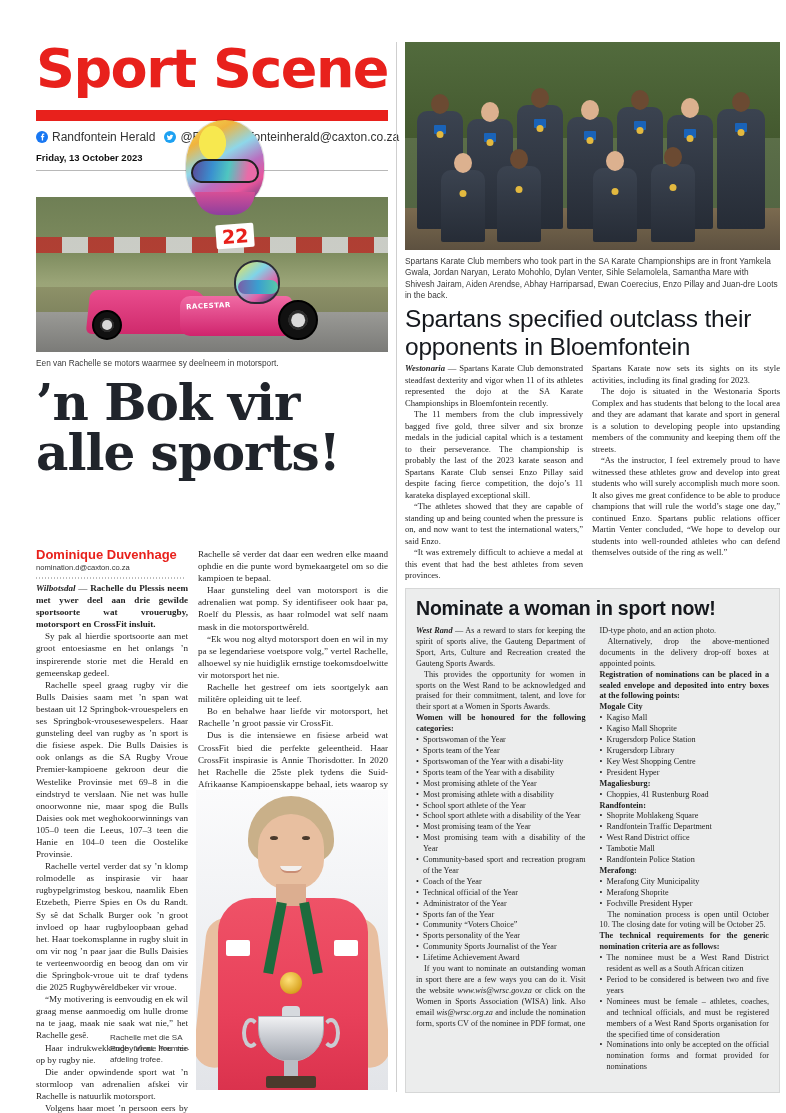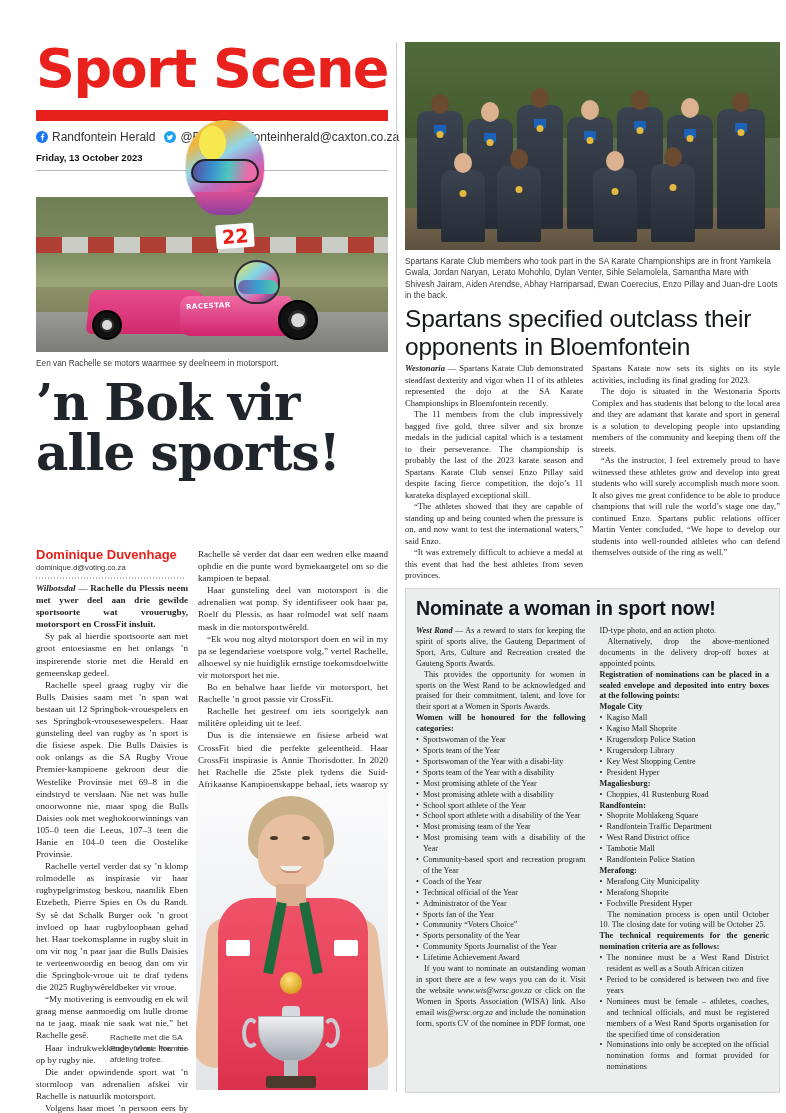--- a/index.html
+++ b/index.html
@@ -382,40 +382,40 @@
     <div class="visor"></div>
     <div class="chin"></div>
   </div>
 
   <div class="kart-caption cap">Een van Rachelle se motors waarmee sy deelneem in motorsport.</div>
 
   <h2 class="lead-headline">’n Bok vir alle sports!</h2>
 
   <div class="byline">
     <div class="byline-name">Dominique Duvenhage</div>
-    <div class="byline-mail">dominique.d@voting.co.za</div>
+    <div class="byline-mail">nomination.d@caxton.co.za</div>
     <div class="byline-dots"></div>
   </div>
 
   <div class="art-col l-col1">
       <p class="first"><span class="place">Wilbotsdal</span> — <b>Rachelle du Plessis neem met ywer deel aan drie gewilde sportsoorte wat vrouerugby, motorsport en CrossFit insluit.</b></p>
       <p class="">Sy pak al hierdie sportsoorte aan met groot entoesiasme en het onlangs ’n inspirerende storie met die Herald en gemeenskap gedeel.</p>
       <p class="">Rachelle speel graag rugby vir die Bulls Daisies saam met ’n span wat bestaan uit 12 Springbok-vrouespelers en ses Springbok-vrousesewespelers. Haar gunsteling deel van rugby as ’n sport is die fisiese aspek. Die Bulls Daisies is ook onlangs as die SA Rugby Vroue Premier-kampioene gekroon deur die Westelike Provinsie met 69–8 in die eindstryd te verslaan. Nie net was hulle onoorwonne nie, maar spog die Bulls Daisies ook met weghokoorwinnings van 105–0 teen die Leeus, 107–3 teen die Hanie en 104–0 teen die Oostelike Provinsie.</p>
       <p class="">Rachelle vertel verder dat sy ’n klomp rolmodelle as inspirasie vir haar rugbypelgrimstog beskou, naamlik Eben Etzebeth, Pierre Spies en Os du Randt. Sy sê dat Schalk Burger ook ’n groot invloed op haar rugbyloopbaan gehad het. Haar toekomsplanne in rugby sluit in om vir nog ’n paar jaar die Bulls Daisies te verteenwoordig en beoog dan om vir die Springbok-vroue uit te draf tydens die 2025 Rugbywêreldbeker vir vroue.</p>
       <p class="">“My motivering is eenvoudig en ek wil graag mense aanmoedig om hulle drome na te jaag, maak nie saak wat nie,” het Rachelle gesê.</p>
       <p class="">Haar indrukwekkende talent hou nie op by rugby nie.</p>
       <p class="">Die ander opwindende sport wat ’n stormloop van adrenalien afskei vir Rachelle is natuurlik motorsport.</p>
       <p class="">Volgens haar moet ’n persoon eers by ’n klub aansluit voordat jy aan groot wedrenne kan deelneem. Daarna moet die renjaer ’n lisensie uitneem.</p>
     </div>
   <div class="art-col l-col2">
       <p class="first">Rachelle sê verder dat daar een wedren elke maand ophdie en die punte word bymekaargetel om so die kampioen te bepaal.</p>
       <p class="">Haar gunsteling deel van motorsport is die adrenalien wat pomp. Sy identifiseer ook haar pa, Roelf du Plessis, as haar rolmodel wat self naam mask in die motorsportwêreld.</p>
       <p class="">“Ek wou nog altyd motorsport doen en wil in my pa se legendariese voetspore volg,” vertel Rachelle, alhoewel sy nie huidiglik ernstige toekomsdoelwitte vir motorsport het nie.</p>
+      <p class="">Rachelle het gestreef om iets soortgelyk aan militêre opleiding uit te leef.</p>
       <p class="">Bo en behalwe haar liefde vir motorsport, het Rachelle ’n groot passie vir CrossFit.</p>
-      <p class="">Rachelle het gestreef om iets soortgelyk aan militêre opleiding uit te leef.</p>
       <p class="">Dus is die intensiewe en fisiese arbeid wat CrossFit bied die perfekte geleentheid. Haar CrossFit inspirasie is Annie Thorisdotter. In 2020 het Rachelle die 25ste plek tydens die Suid-Afrikaanse Kampioenskappe behaal, iets waarop sy trots is.</p>
       <p class="">“My grootste motivering is die feit dat God my geseën het met talente en die vermoë om dit te kan uitleef. Ek wil vir mense bewys dat as jy glo, is jy in staat om al jou drome te bereik. Daar is nie ’n limiet nie,” het Rachelle gesê.</p>
       <p class="">Haar prestasies spreek boekdele en Rachelle is ’n voorbeeld dat jy die vrugte kan pluk deur hard te werk.</p>
     </div>
 
   <div class="rachelle-photo">
     <div class="r-bg"></div>
     <div class="r-arm-l"></div>
     <div class="r-arm-r"></div>
     <div class="r-torso"></div>

